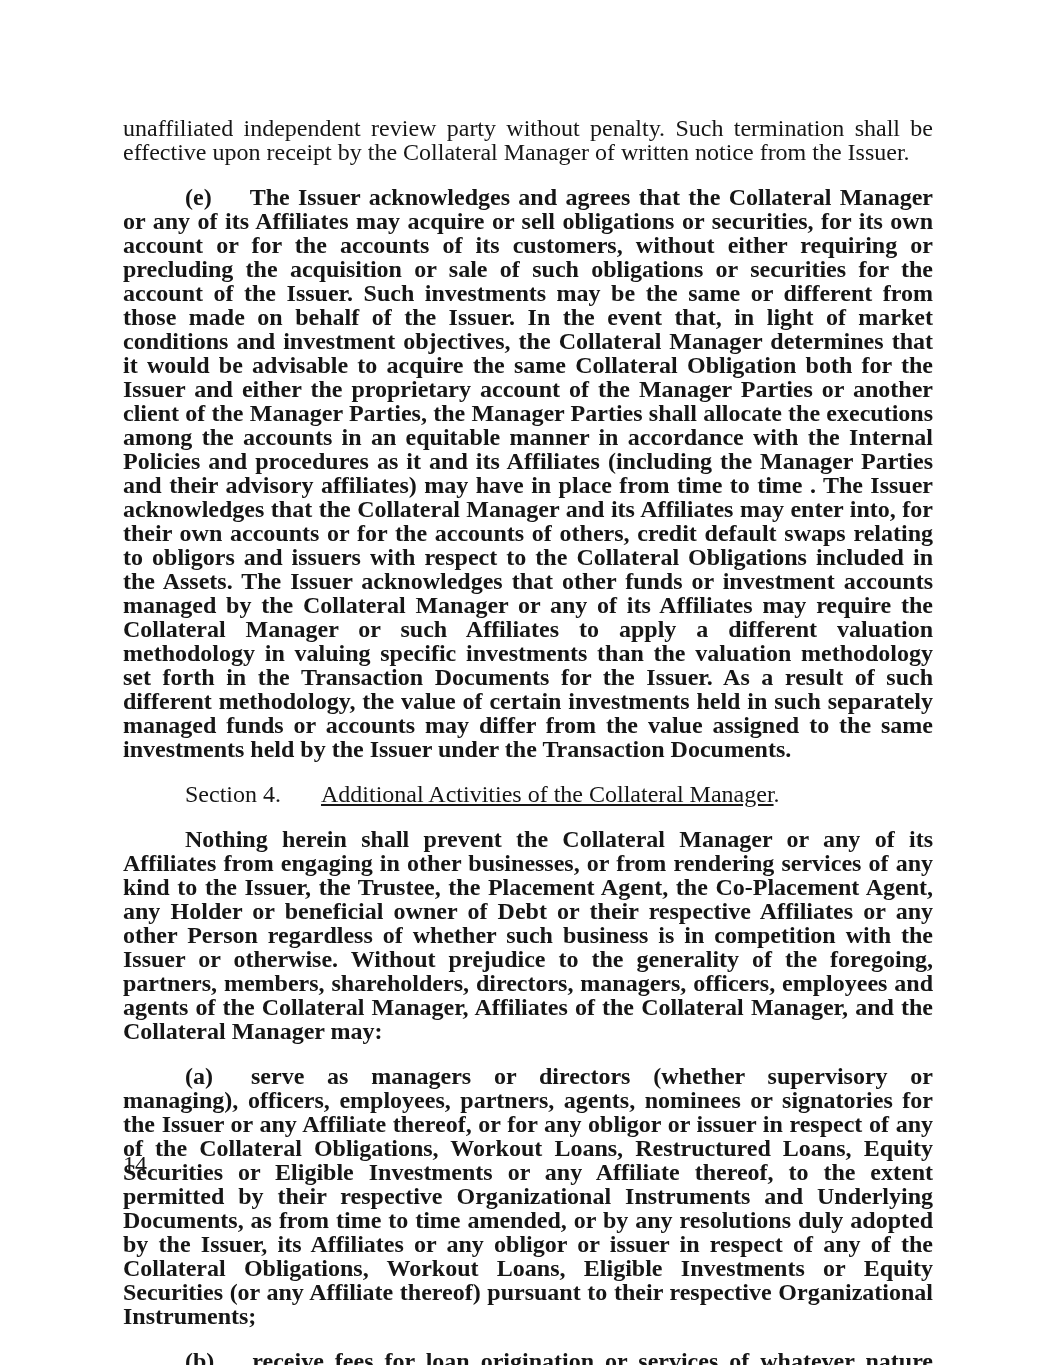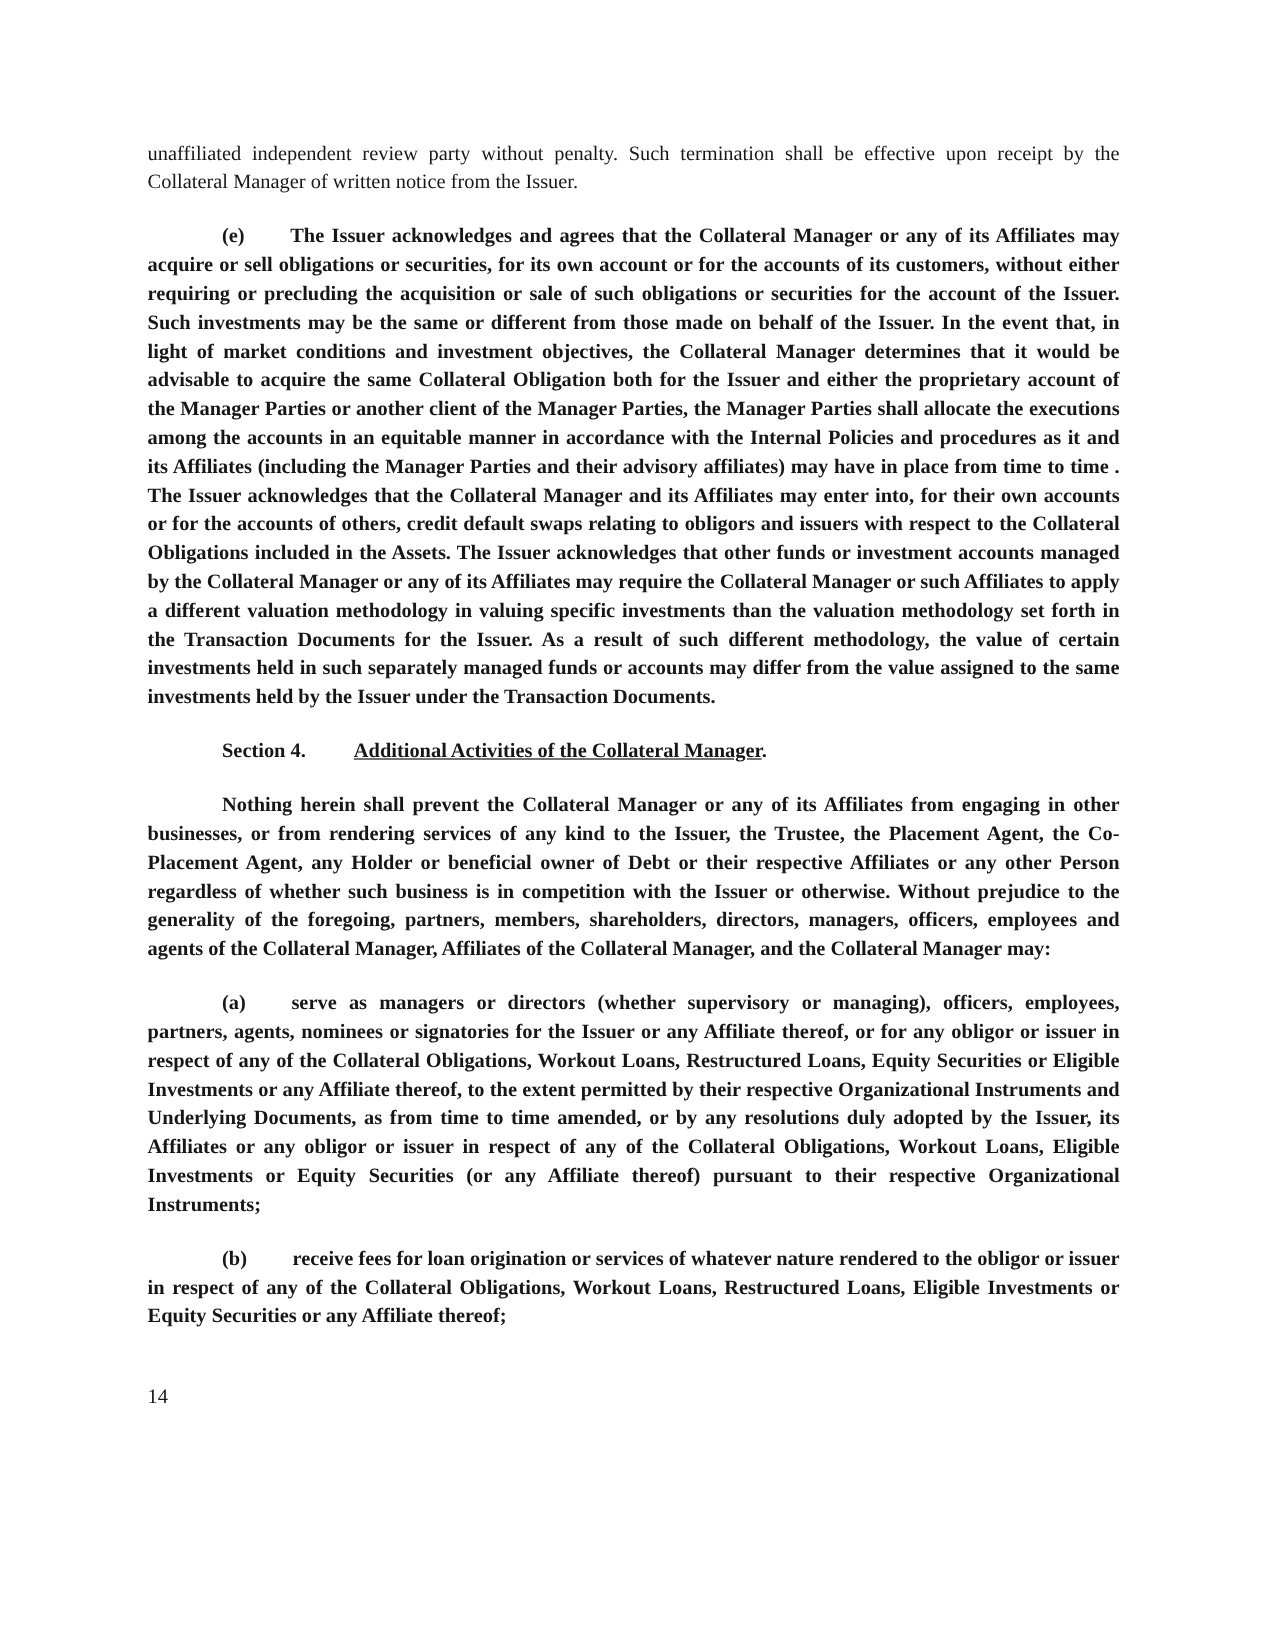--- a/index.html
+++ b/index.html
@@ -8,41 +8,40 @@
     background: #ffffff;
   }
   .page {
     position: relative;
     width: 1055px;
     height: 1365px;
     background: #ffffff;
     box-sizing: border-box;
     padding: 116px 122px 0 123px;
     font-family: "Liberation Serif", "DejaVu Serif", serif;
-    font-size: 17px;
+    font-size: 24px;
     line-height: 24px;
     color: #161616;
   }
   .para {
     margin: 0 0 21px 0;
     text-align: justify;
   }
   .para.indent {
     text-indent: 62px;
     font-weight: bold;
   }
   .tab {
     display: inline-block;
     width: 38px;
   }
   .heading {
     margin: 13px 0 21px 0;
     text-align: left;
     text-indent: 62px;
-    font-weight: bold;
   }
   .heading .tab {
     width: 40px;
   }
   .underline {
     text-decoration: underline;
   }
   .page-number {
     position: absolute;
     left: 123px;

